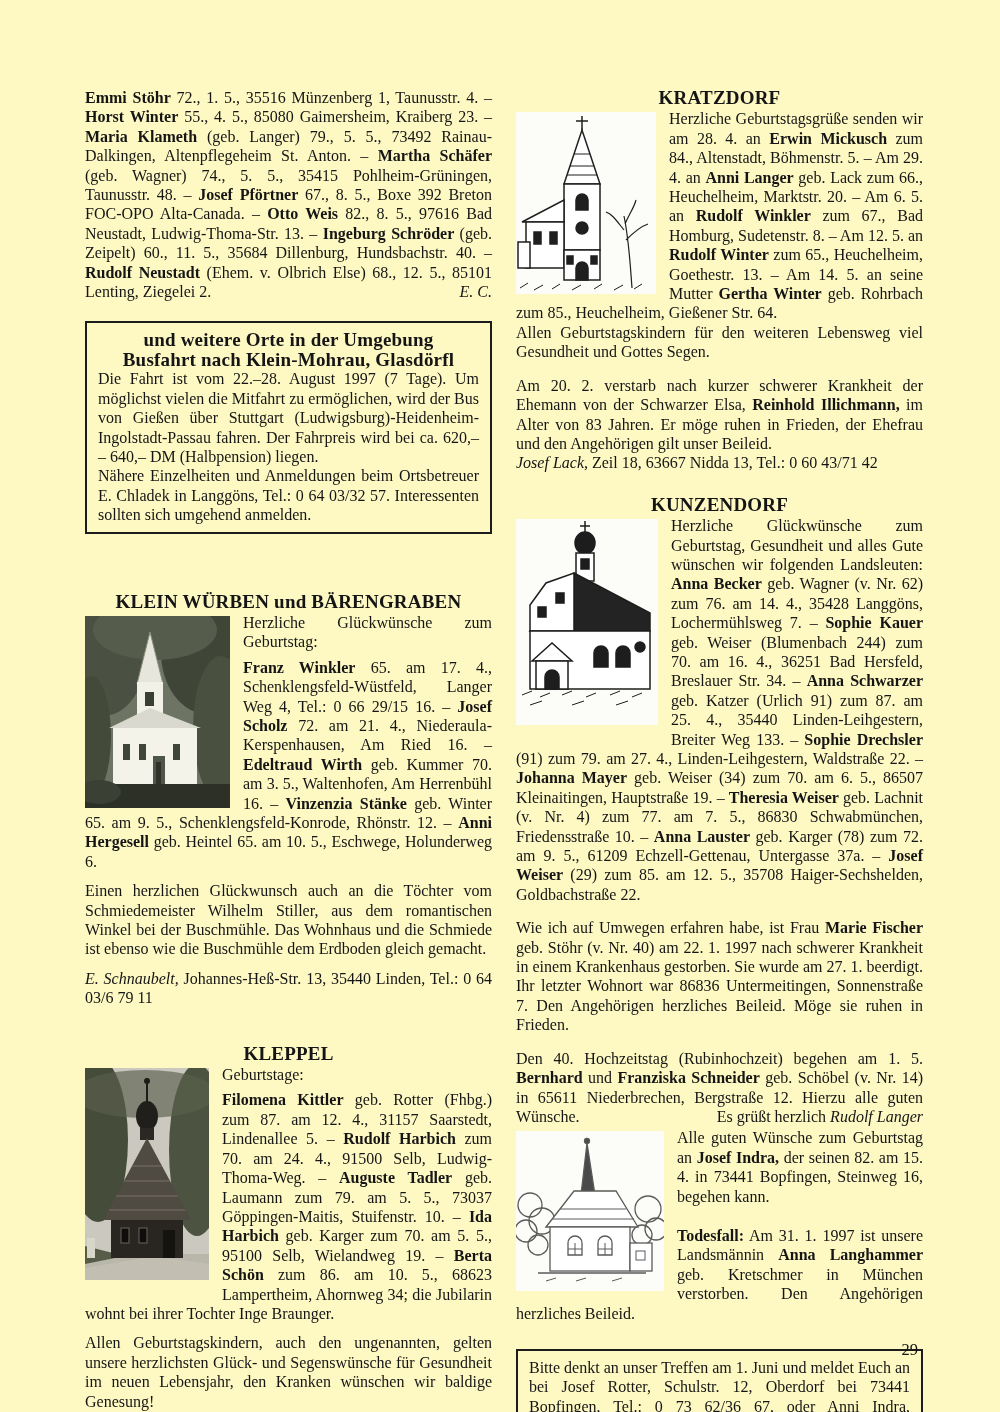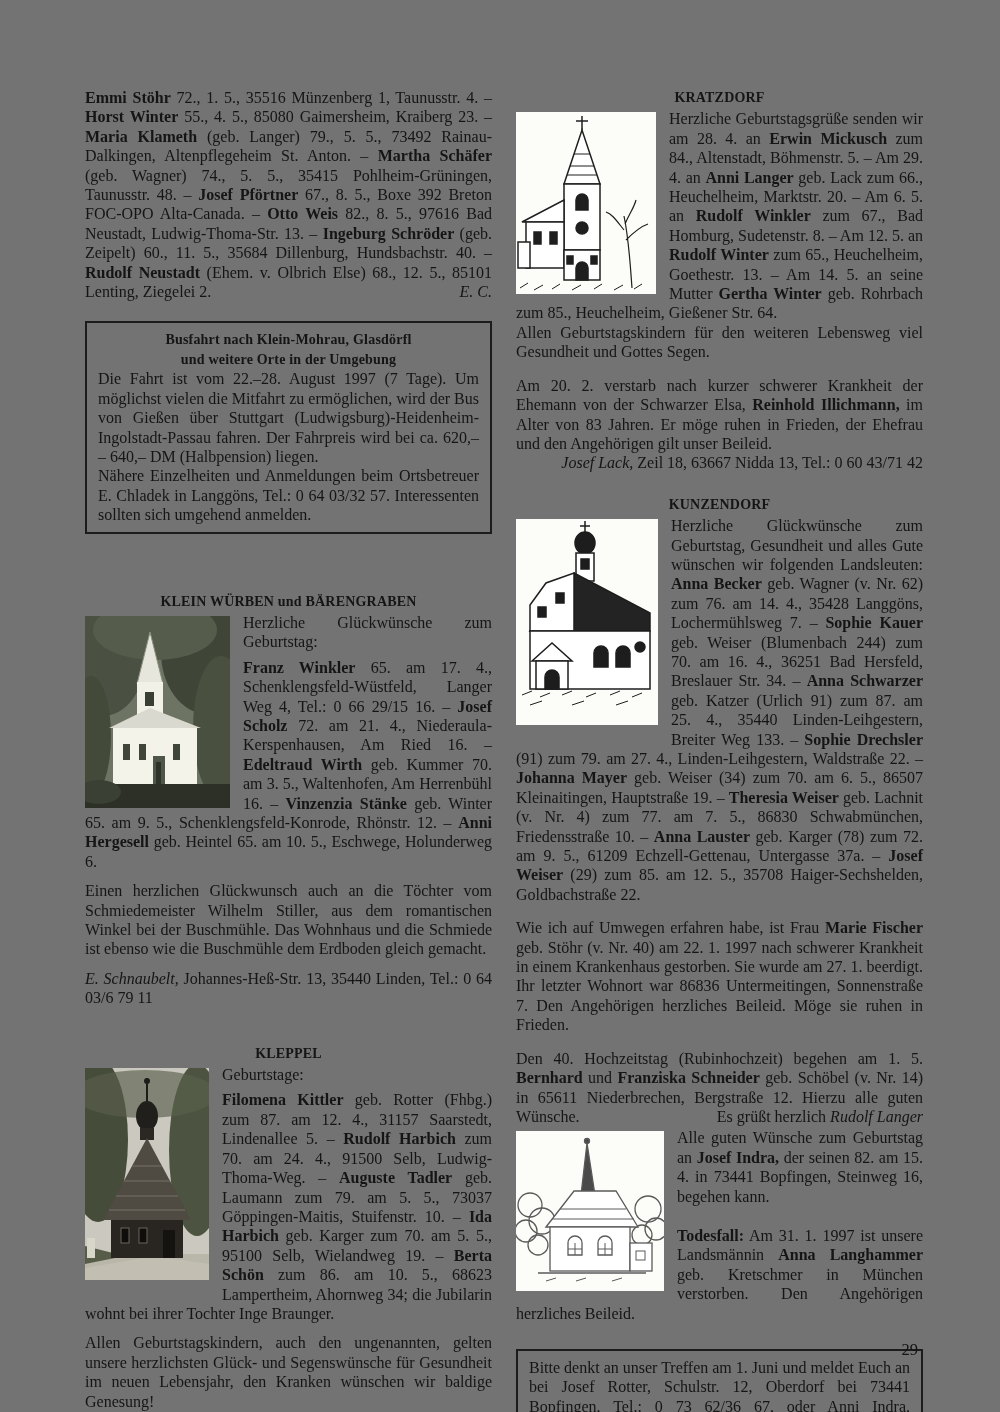--- a/index.html
+++ b/index.html
@@ -1,23 +1,23 @@
 <!DOCTYPE html>
 <html lang="de"><head>
 <meta charset="utf-8">
 <style>
   html,body{margin:0;padding:0;background:#d8d8d4;}
-  .page{width:1000px;height:1412px;margin:0 auto;background:#737373;position:relative;overflow:hidden;
+  .page{width:1000px;height:1412px;margin:0 auto;background:#fef9c3;position:relative;overflow:hidden;
         font-family:"Liberation Serif","DejaVu Serif",serif;color:#151515;}
   .cols{position:absolute;top:88px;left:85px;width:838px;display:flex;gap:24px;}
   .col{width:407px;font-size:16px;line-height:19.4px;}
   p{margin:0;}
   .p{text-align:justify;}
-  .pr{text-align:right;font-family:Liberation Serif, serif;}
-  .h2{font-weight:bold;text-align:center;font-size:14px;letter-spacing:.2px;}
+  .pr{text-align:left;font-family:Liberation Serif, serif;}
+  .h2{font-weight:bold;text-align:center;font-size:19px;letter-spacing:.2px;}
   .box{border:2px solid #1c1c1c;padding:7px 11px;}
   .imgL{float:left;margin:3px 13px 5px 0;}
   .fr{float:right;}
   .clear{clear:both;}
   .mt2{margin-top:2px}.mt6{margin-top:6px}.mt10{margin-top:10px}
   .mt14{margin-top:14px}.mt20{margin-top:20px}.mt22{margin-top:22px}.mt24{margin-top:36px}
   .mt26{margin-top:26px}.mt40{margin-top:58px}
   .pagenum{position:absolute;top:1340px;right:82px;font-size:16.5px;margin-left:13px;}
   svg{display:block;}
 </style>
@@ -25,22 +25,22 @@
 <body>
 
 <div class="page">
   <div class="cols">
 
     <div class="col">
 
       <p class="p"><span><b>Emmi Stöhr</b> 72., 1. 5., 35516 Münzenberg 1, Taunusstr. 4. – <b>Horst Winter</b> 55., 4. 5., 85080 Gaimersheim, Kraiberg 23. – <b>Maria Klameth</b> (geb. Langer) 79., 5. 5., 73492 Rainau-Dalkingen, Altenpflegeheim St. Anton. – <b>Martha Schäfer</b> (geb. Wagner) 74., 5. 5., 35415 Pohlheim-Grüningen, Taunusstr. 48. – <b>Josef Pförtner</b> 67., 8. 5., Boxe 392 Breton FOC-OPO Alta-Canada. – <b>Otto Weis</b> 82., 8. 5., 97616 Bad Neustadt, Ludwig-Thoma-Str. 13. – <b>Ingeburg Schröder</b> (geb. Zeipelt) 60., 11. 5., 35684 Dillenburg, Hundsbachstr. 40. – <b>Rudolf Neustadt</b> (Ehem. v. Olbrich Else) 68., 12. 5., 85101 Lenting, Ziegelei 2.</span><span class="fr"><i>E. C.</i></span></p>
 
       <div class="box mt20">
+        <p class="h2">und weitere Orte in der Umgebung</p>
         <p class="h2">Busfahrt nach Klein-Mohrau, Glasdörfl</p>
-        <p class="h2">und weitere Orte in der Umgebung</p>
         <p class="p">Die Fahrt ist vom 22.–28. August 1997 (7 Tage). Um möglichst vielen die Mitfahrt zu ermöglichen, wird der Bus von Gießen über Stuttgart (Ludwigsburg)-Heidenheim-Ingolstadt-Passau fahren. Der Fahrpreis wird bei ca. 620,– – 640,– DM (Halbpension) liegen.</p>
         <p class="p">Nähere Einzelheiten und Anmeldungen beim Ortsbetreuer E. Chladek in Langgöns, Tel.: 0 64 03/32 57. Interessenten sollten sich umgehend anmelden.</p>
       </div>
 
       <p class="h2 mt40">KLEIN WÜRBEN und BÄRENGRABEN</p>
       <div>
         <div class="imgL">
           <svg width="145" height="192" viewBox="0 0 145 192">
             <rect width="145" height="192" fill="#6e7464"></rect>
             <ellipse cx="18" cy="42" rx="42" ry="58" fill="#4a5142"></ellipse>

